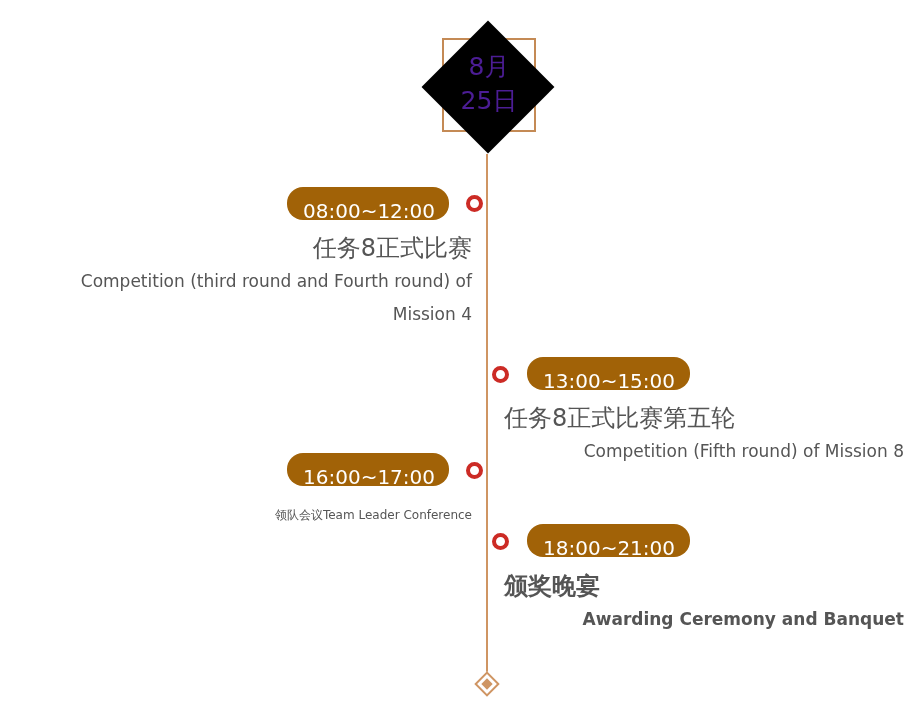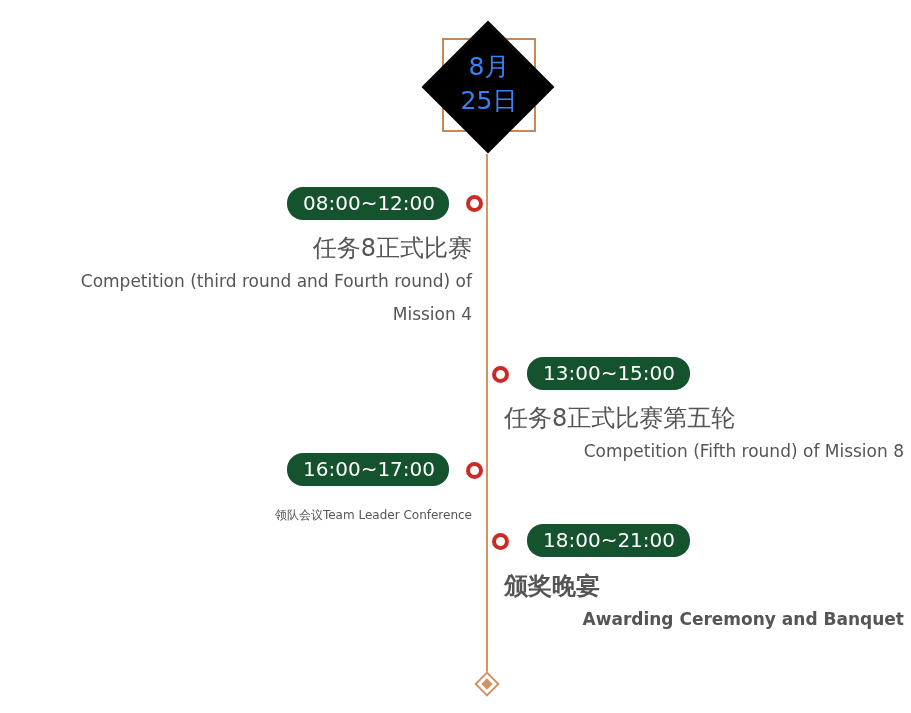--- a/index.html
+++ b/index.html
@@ -3,25 +3,25 @@
   <meta charset="utf-8">
   <style>
     html, body { margin: 0; padding: 0; background: #ffffff; }
     body { width: 911px; height: 713px; position: relative; overflow: hidden;
            font-family: "DejaVu Sans", "Liberation Sans", sans-serif; }
     .abs { position: absolute; }
     .frame { left: 442px; top: 38px; width: 94px; height: 94px; box-sizing: border-box;
              border: 2px solid #c48a55; }
     .diamond { left: 441px; top: 40px; width: 94px; height: 94px; background: #000;
                transform: rotate(45deg); }
-    .date { left: 442px; top: 50px; width: 94px; text-align: center; color: #3b82f6;
+    .date { left: 442px; top: 50px; width: 94px; text-align: center; color: #4c1d95;
             font-size: 25px; line-height: 34px; }
     .vline { left: 486px; top: 154px; width: 2px; height: 518px; background: #cf9563; }
-    .pill { background: #14532d; color: #fff; border-radius: 16px; height: 33px;
-            line-height: 33px; font-size: 20px; padding: 0 16px; box-sizing: border-box;
+    .pill { background: #a16207; color: #fff; border-radius: 16px; height: 33px;
+            line-height: 33px; font-size: 20px; padding: 8px 16px; box-sizing: border-box;
             white-space: nowrap; }
     .dot { width: 9px; height: 9px; border: 4px solid #cc2b25; border-radius: 50%;
            background: #fff; }
     .txt-cn { color: #555; font-size: 24px; line-height: 33px; white-space: nowrap; }
     .txt-en { color: #555; font-size: 17px; line-height: 33px; text-align: right; }
     .right-al { text-align: right; }
     .end-outer { left: 478px; top: 675px; width: 14px; height: 14px; border: 2px solid #cf9563;
                  transform: rotate(45deg); background: #fff; }
     .end-inner { left: 483px; top: 680px; width: 8px; height: 8px; background: #cf9563;
                  transform: rotate(45deg); }

